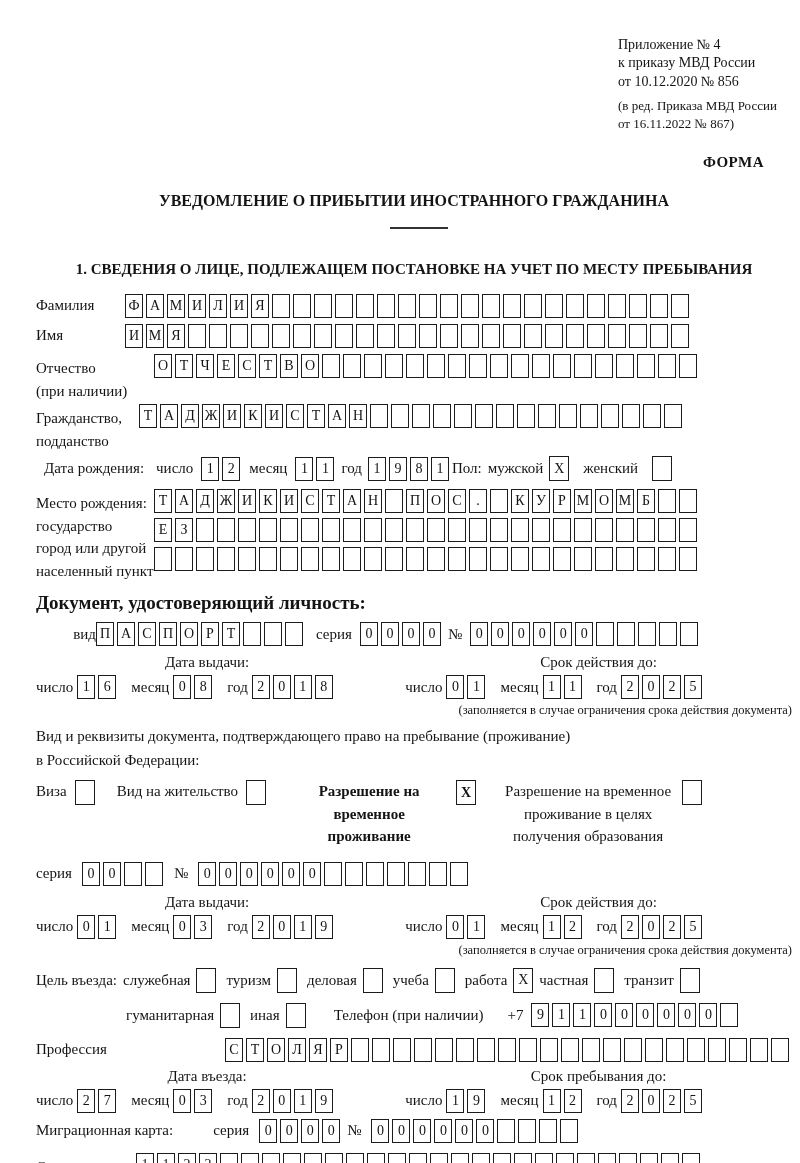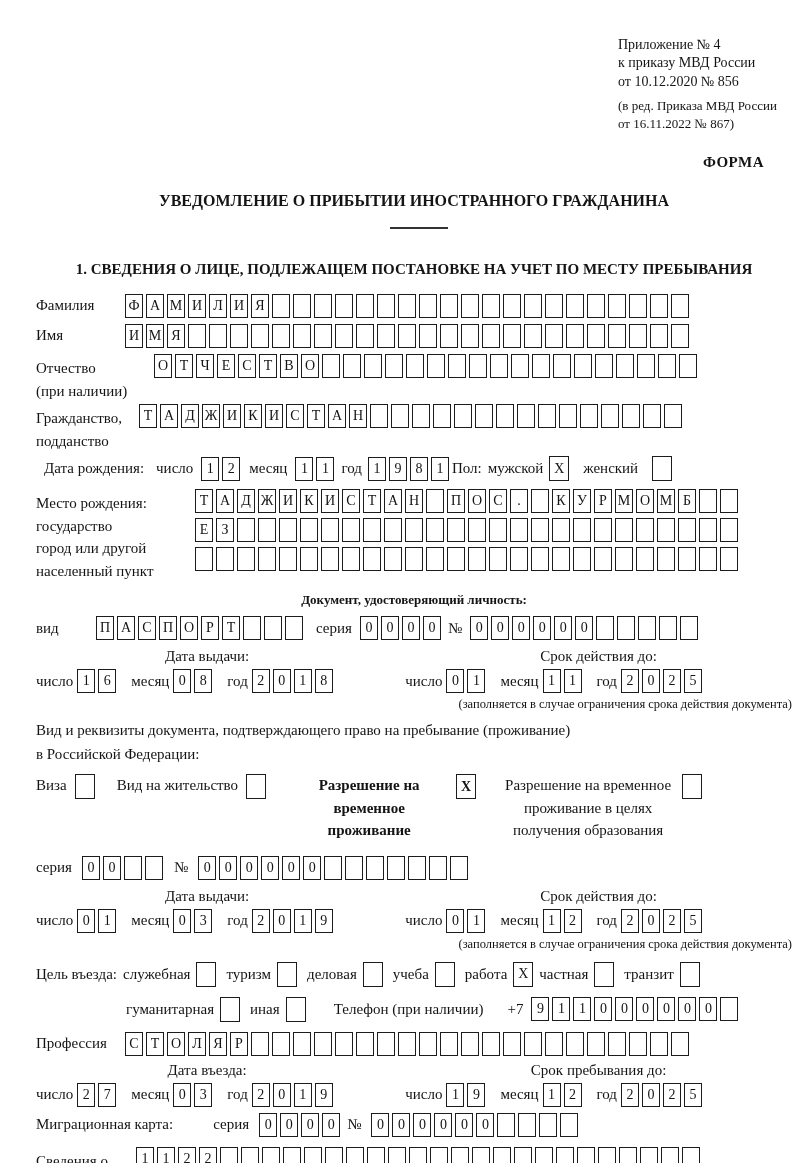--- a/index.html
+++ b/index.html
@@ -34,23 +34,23 @@
     display:inline-flex; align-items:center; justify-content:center;
     font-size:14px; line-height:1; background:#fff;
   }
   .cbox {
     width:20px; height:25px; flex:0 0 20px;
     border:1.5px solid #1c1c1c; display:inline-flex;
     align-items:center; justify-content:center; font-size:14px; background:#fff;
   }
   .mrows .boxes { margin-bottom:5px; }
 
-  .doc-head { text-align:center; font-weight:bold; font-size:13px; margin:10px 0 8px 0; }
-
-  .inline-row { display:flex; align-items:flex-start; margin-bottom:6px; }
+  .doc-head { text-align:left; font-weight:bold; font-size:19px; margin:10px 0 8px 0; }
+
+  .inline-row { display:flex; align-items:flex-start; margin-bottom:6px;text-align:right; }
 
   .dual { display:flex; justify-content:flex-start; margin-top:8px; margin-bottom:4px;gap:27px;}
   .dcol-l { width:46%; }
   .dcol-r { width:52%; }
   .dhead { text-align:center; font-size:15px; margin-bottom:4px; }
   .dline { display:flex; align-items:center; }
   .dline .dl { margin-right:4px; }
   .dline .grp { margin-right:12px; display:inline-flex; }
   .dnote { font-size:12.5px; text-align:right; margin-top:4px; white-space:nowrap; }
 
@@ -246,21 +246,21 @@
       <span class="cell">8</span>
       <span class="cell">1</span>
     </span>
   <span class="lbl" style="margin-right:6px; padding-top:0;">Пол:</span>
   <span class="lbl" style="margin-right:6px; padding-top:0;">мужской</span>
   <span class="cbox">X</span>
   <span class="lbl" style="margin:0 14px 0 14px; padding-top:0;">женский</span>
   <span class="cbox"></span>
 </div>
 
-<div class="row mrows" style="margin-bottom:0;gap:41px;">
+<div class="row mrows" style="margin-bottom:0;">
   <span class="lbl lbl2 w118">
     <span>Место рождения:</span><br>
     <span>государство</span><br>
     <span>город или другой</span><br>
     <span>населенный пункт</span>
   </span>
   <span>
     <span class="boxes">
         <span class="cell">Т</span>
         <span class="cell">А</span>
@@ -583,21 +583,21 @@
       <span class="cell">0</span>
       <span class="cell">0</span>
       <span class="cell">0</span>
       <span class="cell">0</span>
       <span class="cell">0</span>
       <span class="cell">0</span>
       <span class="cell"></span>
     </span>
 </div>
 
-<div class="row" style="margin-top:10px;">
+<div class="row" style="margin-top:10px;justify-content:space-between;">
   <span class="lbl w89">Профессия</span>
   <span class="boxes">
       <span class="cell">С</span>
       <span class="cell">Т</span>
       <span class="cell">О</span>
       <span class="cell">Л</span>
       <span class="cell">Я</span>
       <span class="cell">Р</span>
       <span class="cell"></span>
       <span class="cell"></span>

